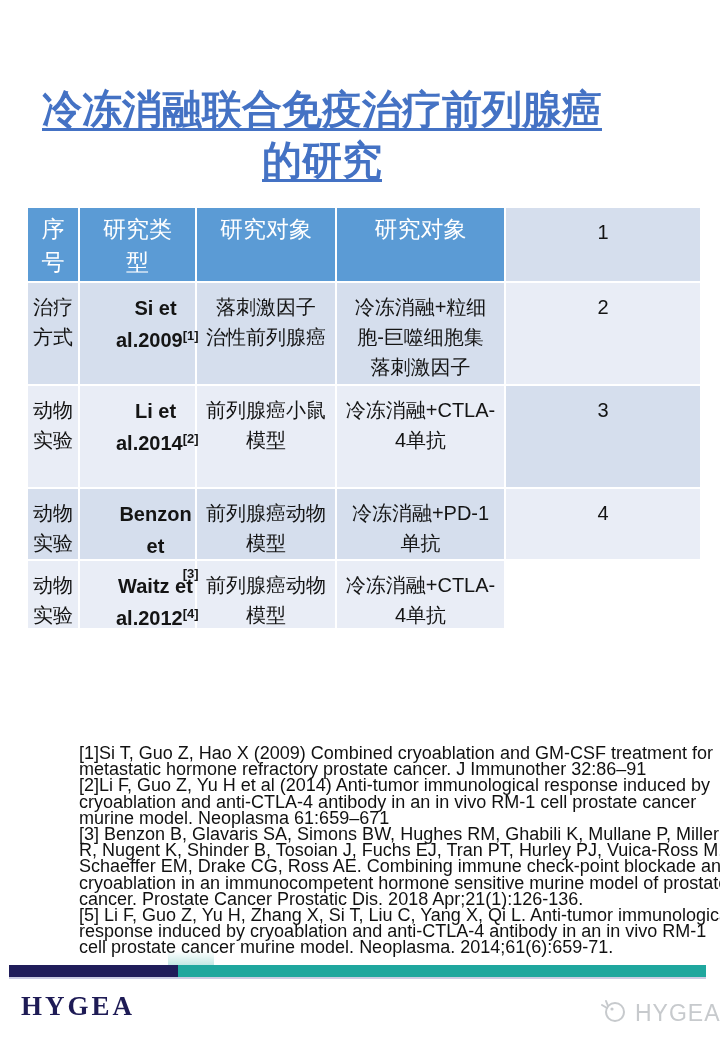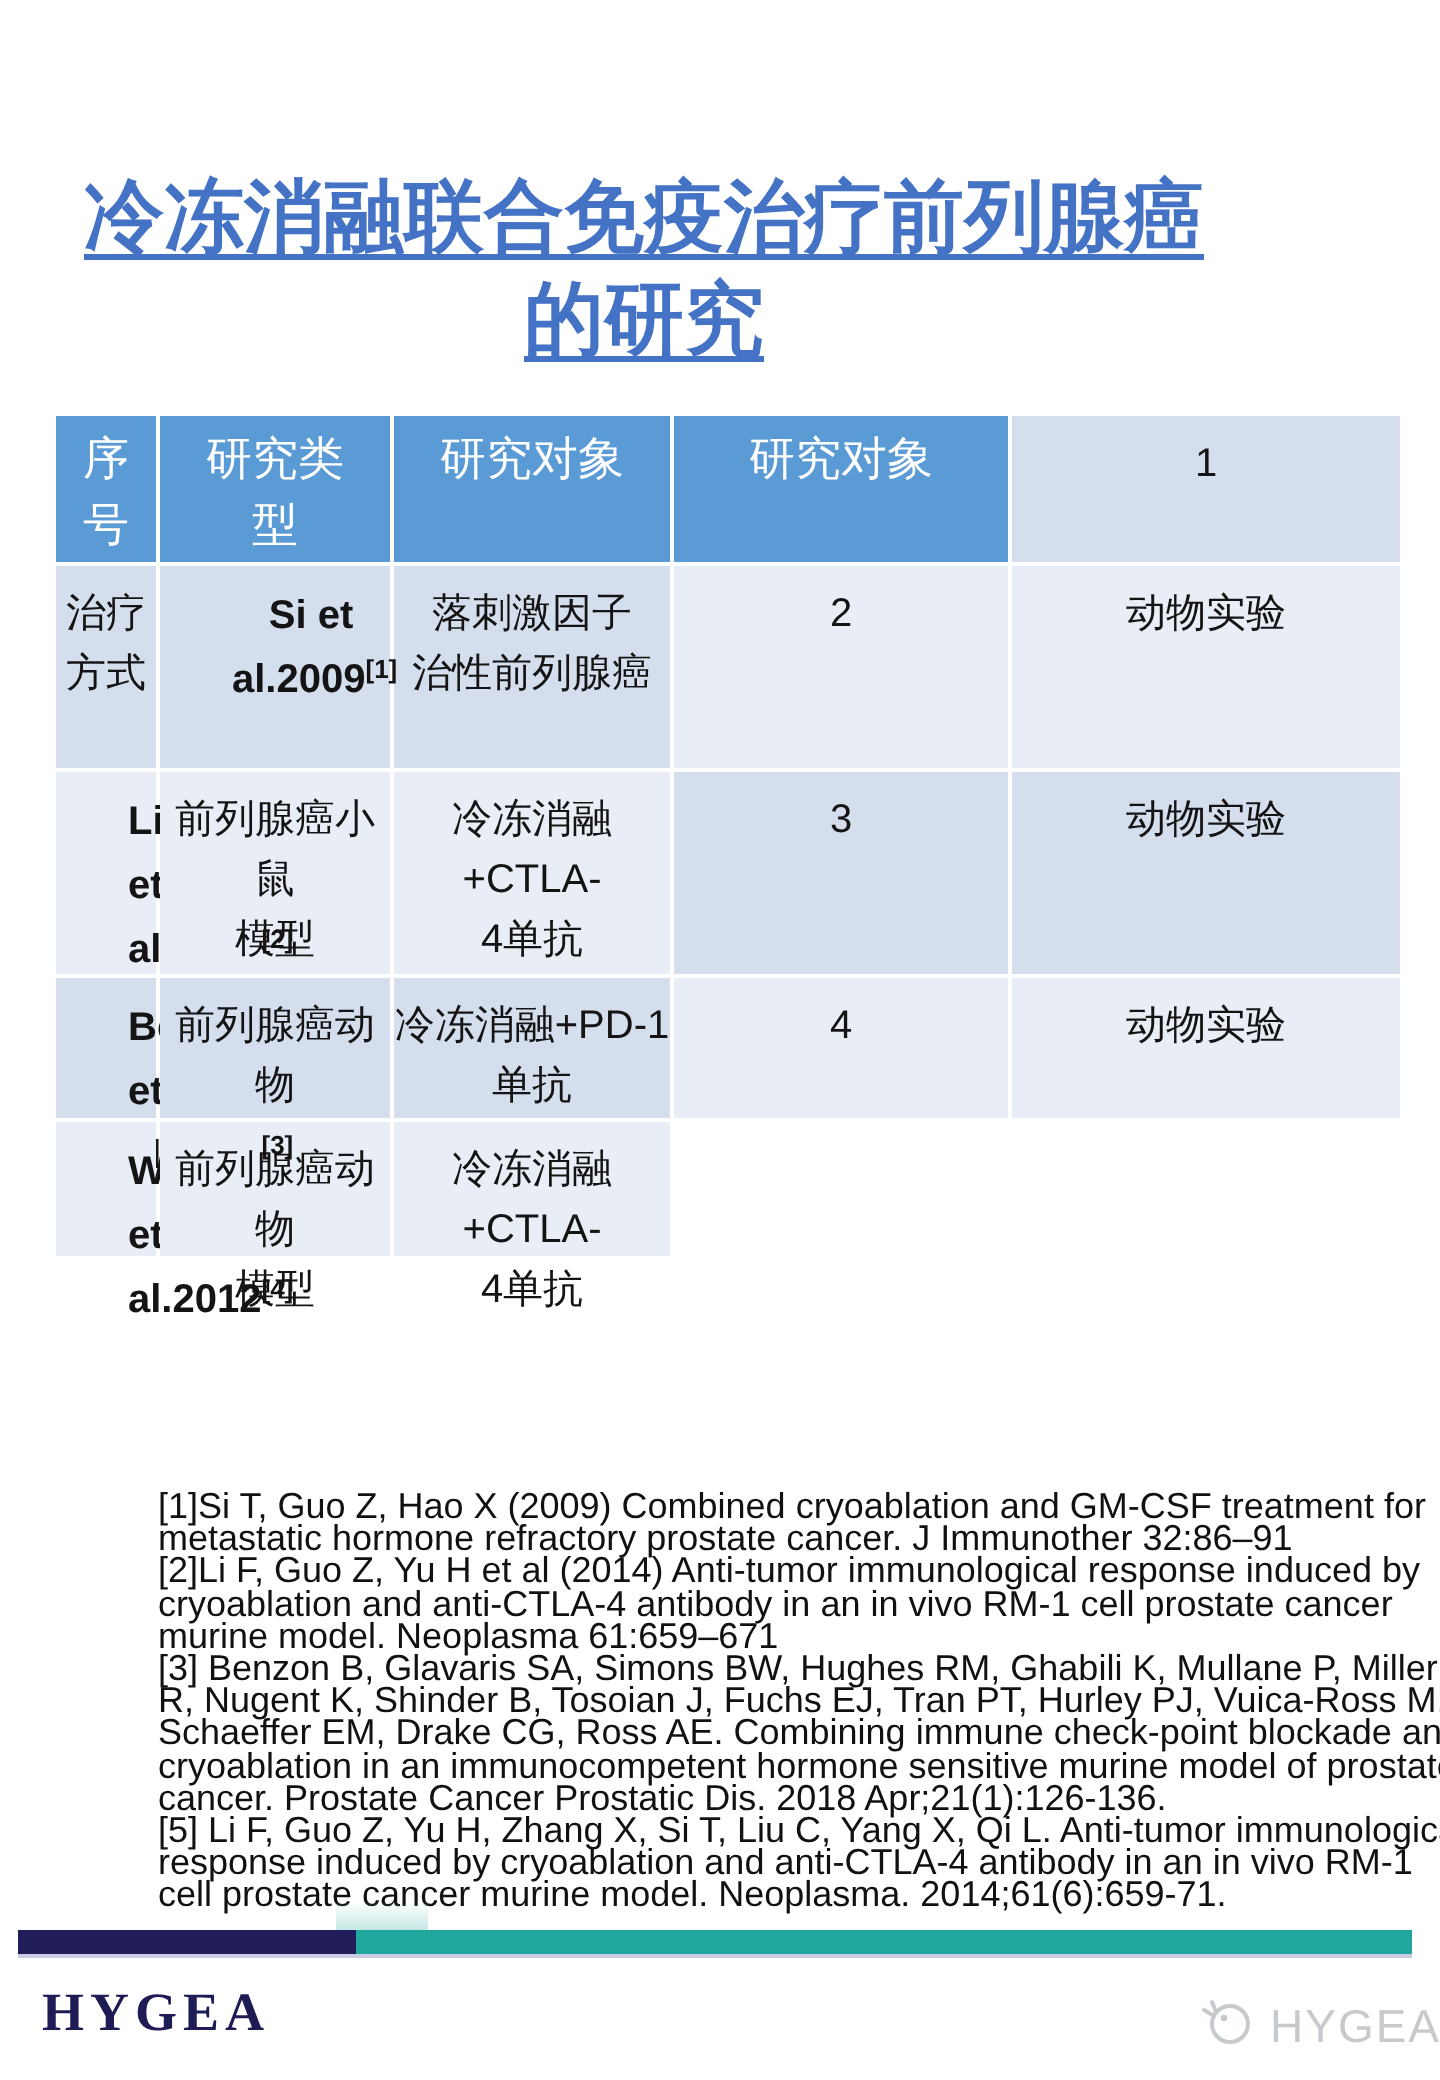--- a/index.html
+++ b/index.html
@@ -73,20 +73,23 @@
 型</div>
     <div class="th">研究对象</div>
     <div class="th">研究对象</div>
 
     <div class="td band-a">1</div>
     <div class="td band-a">治疗方式</div>
     <div class="td band-a ref-cell"><span>Si et
 al.2009</span><span class="sup">[1]</span></div>
     <div class="td band-a">落刺激因子
 治性前列腺癌</div>
+    <div class="td band-a">冷冻消融+粒细
+胞-巨噬细胞集
+落刺激因子</div>
 
     <div class="td band-b">2</div>
     <div class="td band-b">动物实验</div>
     <div class="td band-b ref-cell"><span>Li et
 al.2014</span><span class="sup">[2]</span></div>
     <div class="td band-b">前列腺癌小鼠
 模型</div>
     <div class="td band-b">冷冻消融+CTLA-
 4单抗</div>
 

